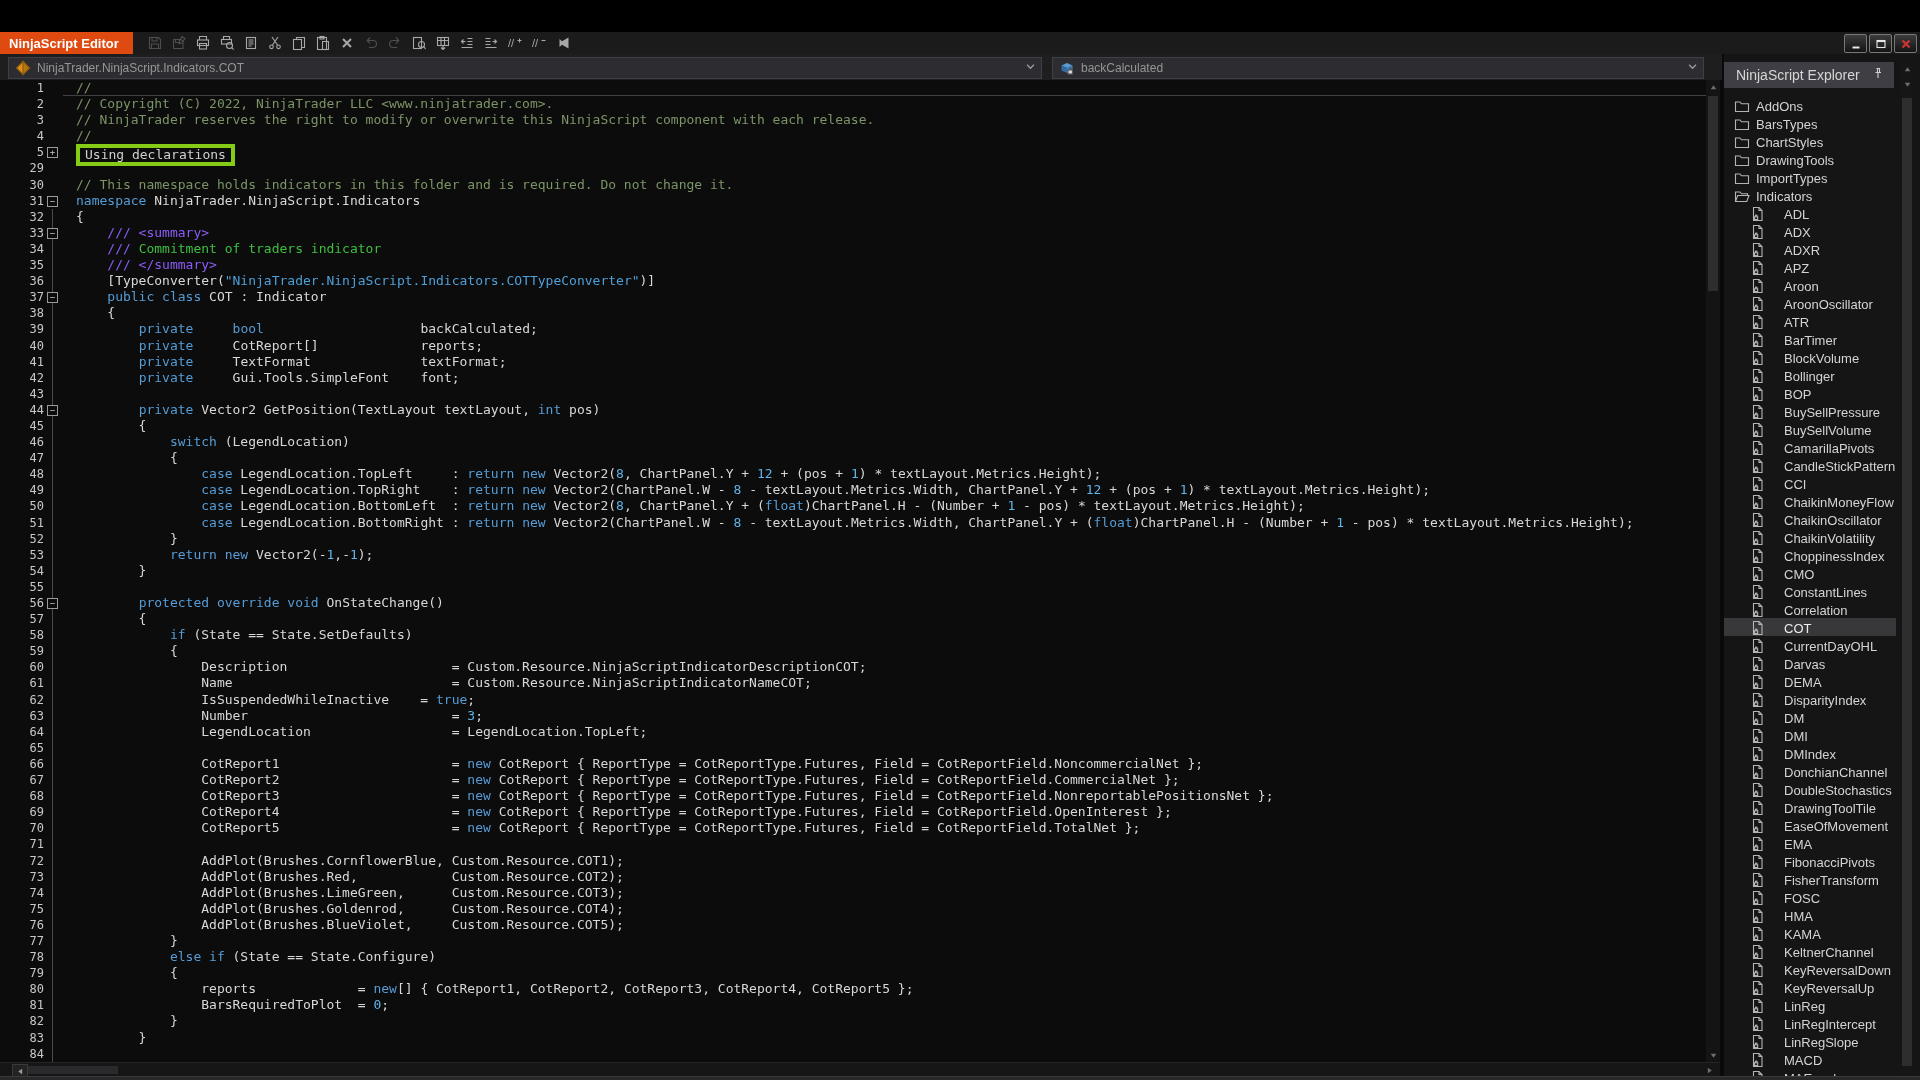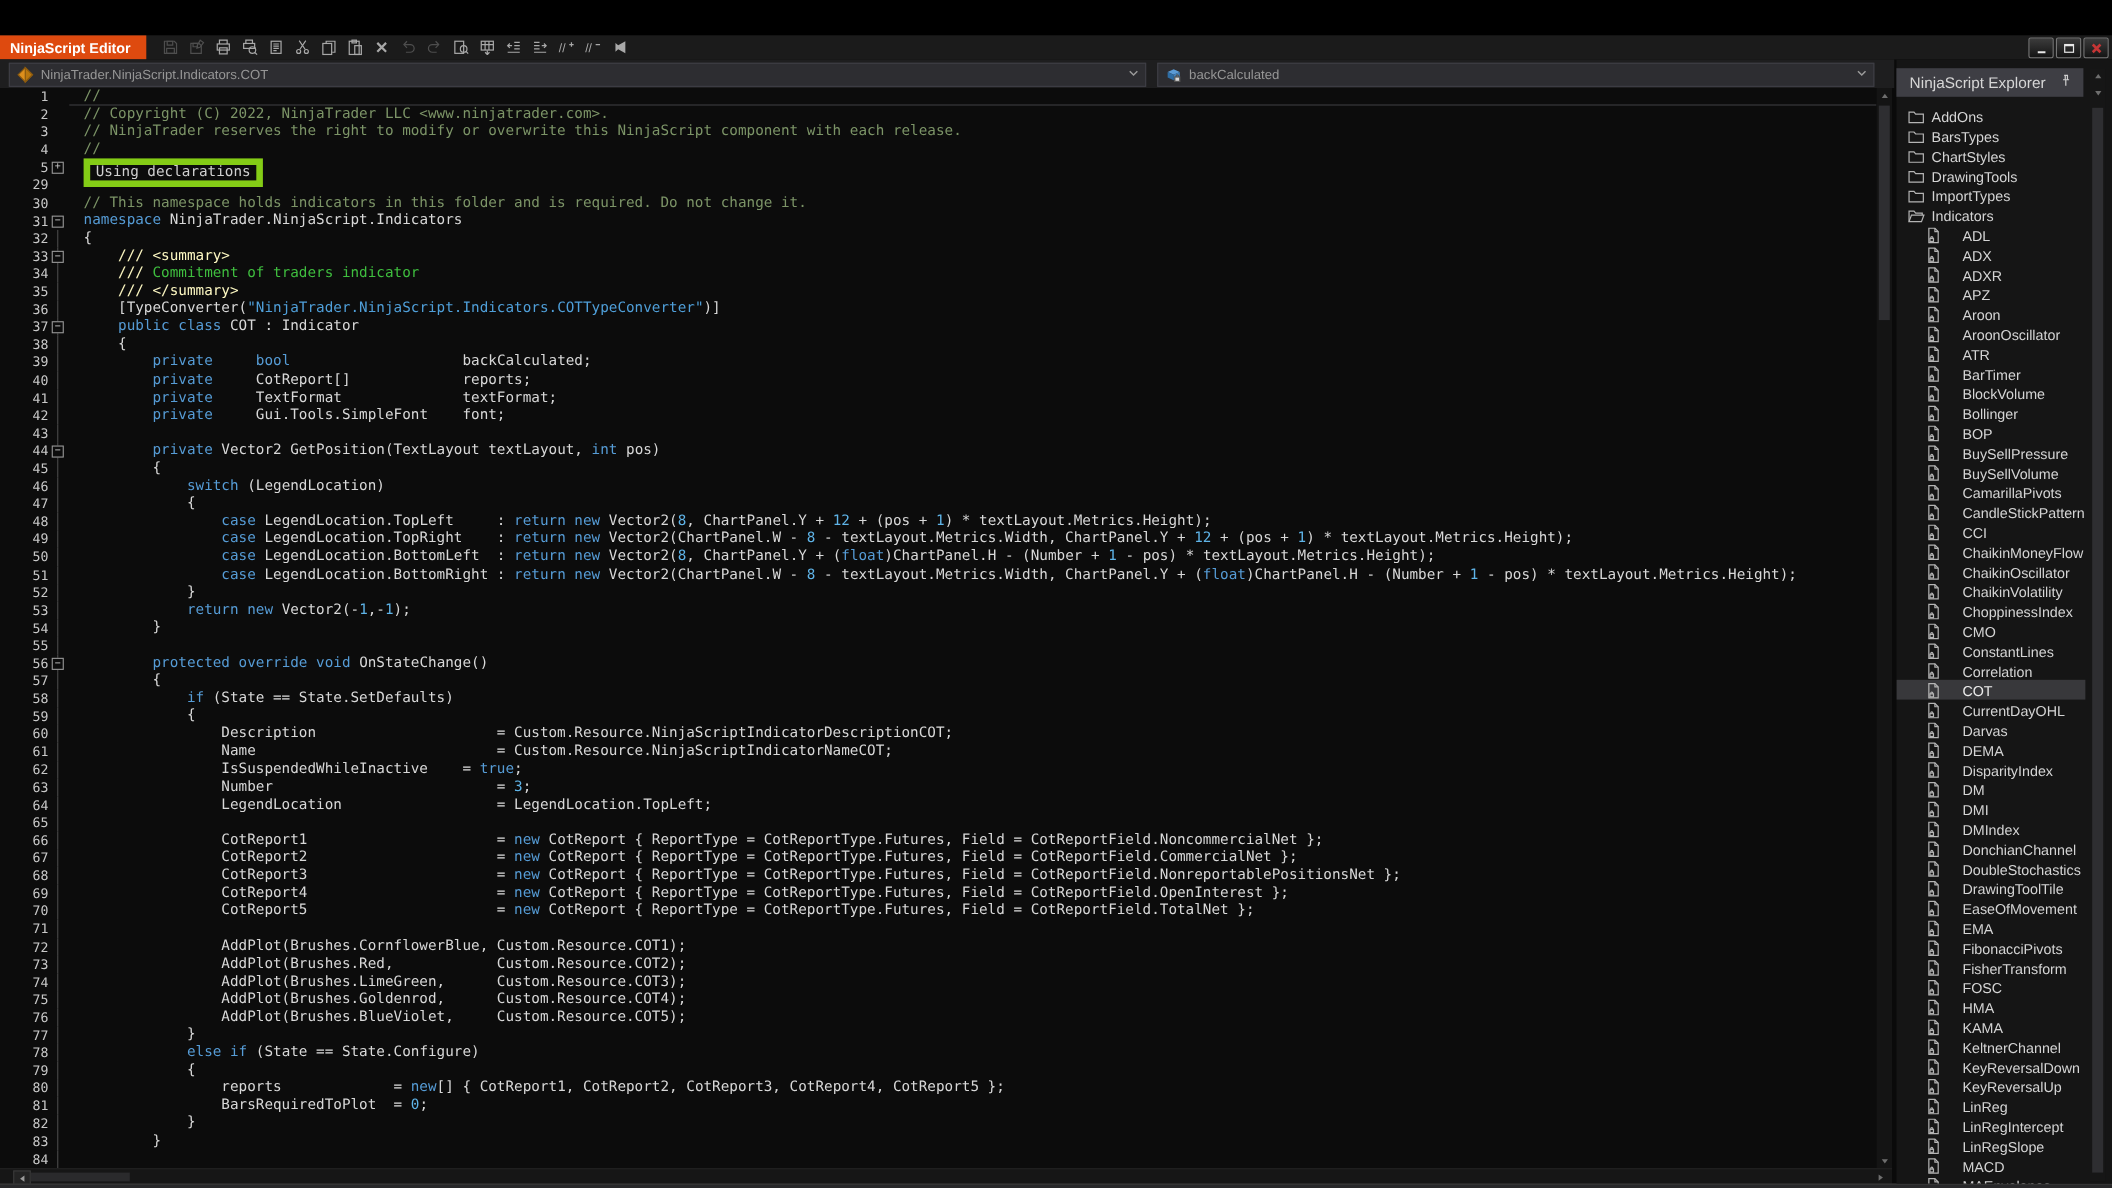--- a/index.html
+++ b/index.html
@@ -31,23 +31,23 @@
   .editor{position:absolute;top:48px;left:0;width:1706px;height:982px;background:#0C0C0C;overflow:hidden;}
   .row{display:flex;height:16.1px;font-family:"DejaVu Sans Mono","Liberation Mono",monospace;
        font-size:13px;line-height:16.1px;white-space:pre;}
   .ln{width:44px;text-align:right;color:#C8C8C8;font-size:12px;flex:none;}
   .fold{width:19px;position:relative;flex:none;}
   .vl{position:absolute;left:8px;top:0;bottom:0;width:1px;background:#4a4a4a;}
   .fbox{position:absolute;left:3px;top:3px;width:9px;height:9px;border:1px solid #9a9a9a;background:#0c0c0c;
         color:#cicic;color:#c8c8c8;font-size:9px;line-height:8px;text-align:center;z-index:2;}
   .code{flex:1;padding-left:13px;}
   .row.cur .code{box-shadow:inset 0 -1px 0 #414144;}
-  .colbox{display:inline-block;border:6px solid #84cc16;padding:0 5px;color:#d0d0d0;height:14px;line-height:14px;}
+  .colbox{display:inline-block;border:4px solid #84cc16;padding:0 5px;color:#d0d0d0;height:14px;line-height:14px;}
   .tk-p{color:#D8D8D8}.tk-k{color:#569CD6}.tk-n{color:#5FB4E8}.tk-s{color:#4F9FD9}
-  .tk-c{color:#7C9467}.tk-dg{color:#fef9c3}.tk-dgr{color:#3FBE3F}
+  .tk-c{color:#7C9467}.tk-dg{color:#8b5cf6}.tk-dgr{color:#3FBE3F}
 
   
   .vscroll{position:absolute;top:48px;left:1706px;width:14px;height:982px;background:#141414;}
   .vthumb{position:absolute;left:2px;top:16px;width:10px;height:195px;background:#2E2E31;}
   .sarr{position:absolute;left:0;width:14px;height:14px;color:#6e6e6e;display:flex;align-items:center;justify-content:center;}
   .hscroll{position:absolute;top:1030px;left:0;width:1720px;height:14px;background:#161616;border-top:1px solid #242424;}
   .harrL{position:absolute;left:12px;top:1px;width:14px;height:12px;background:#232323;border:1px solid #3a3a3a;
          color:#9a9a9a;display:flex;align-items:center;justify-content:center;}
   .harrR{position:absolute;right:4px;top:1px;width:14px;height:12px;color:#6e6e6e;display:flex;align-items:center;justify-content:center;}
   .hthumb{position:absolute;left:28px;top:3px;width:90px;height:8px;background:#2A2A2C;}

